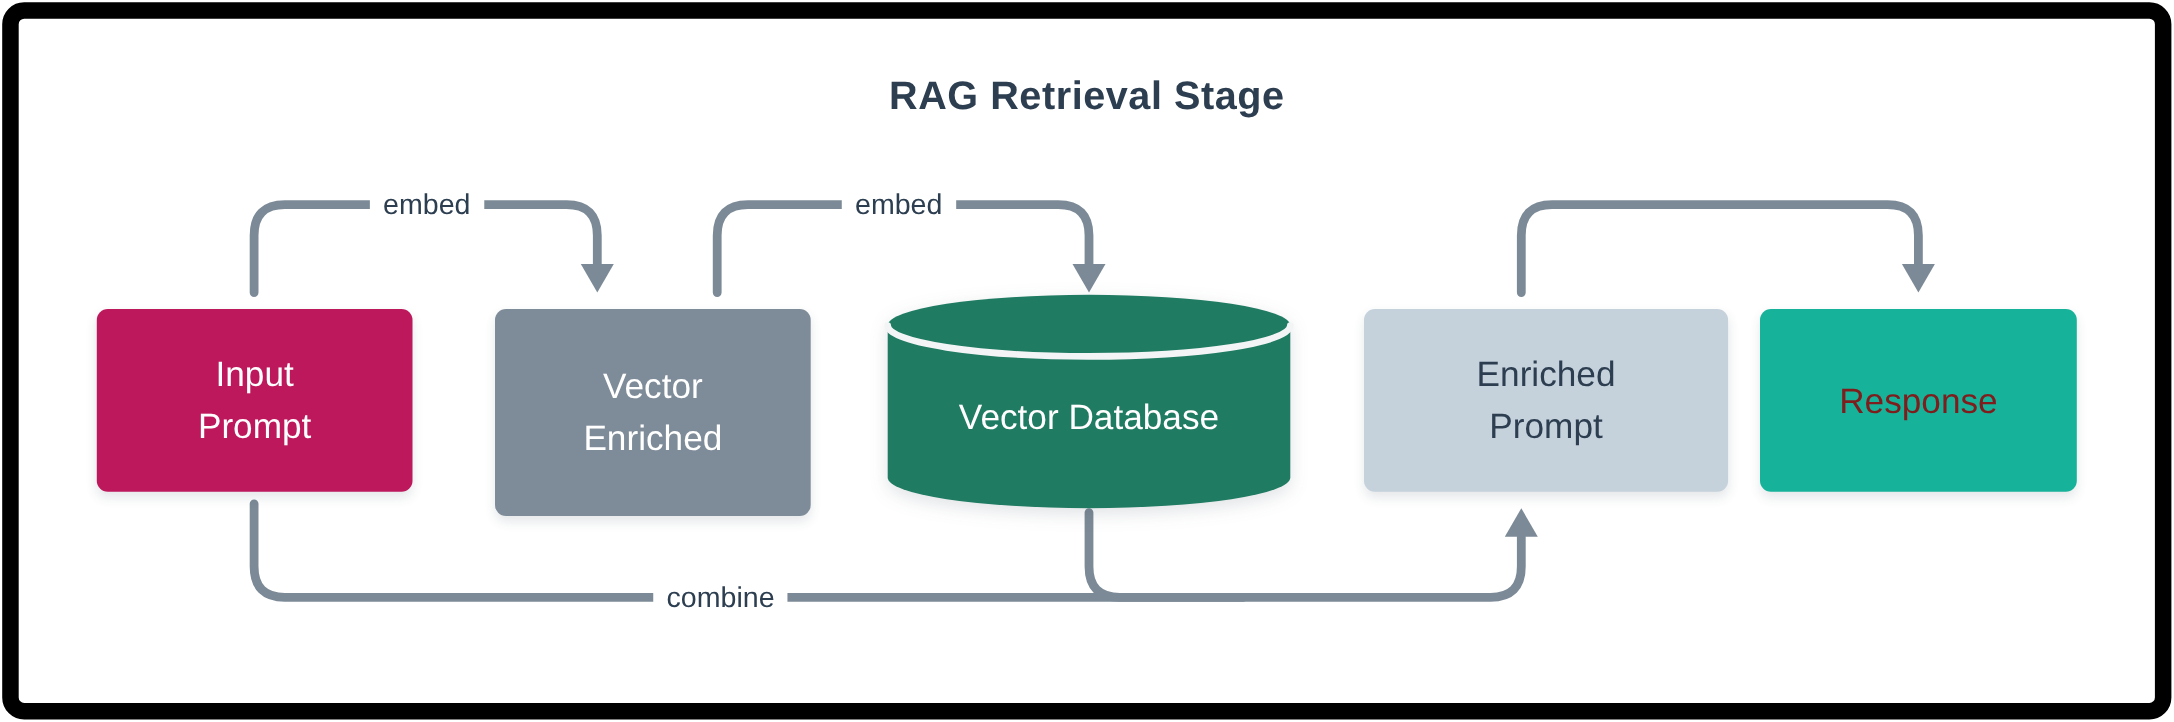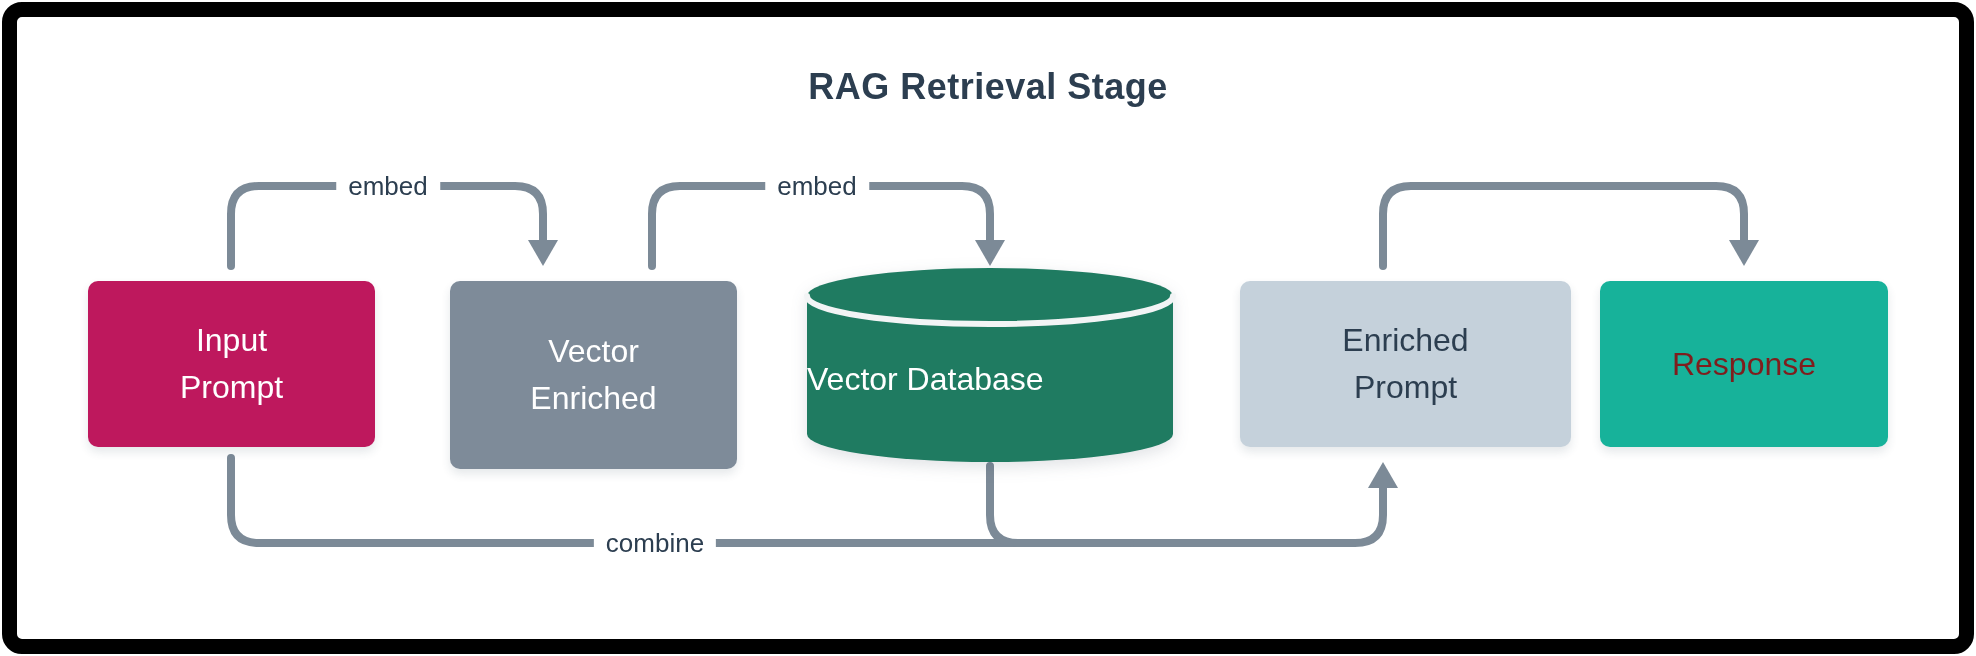--- a/index.html
+++ b/index.html
@@ -7,21 +7,21 @@
   .stage{position:relative;width:1976px;height:656px;background:#ffffff;overflow:hidden;}
   .frame{position:absolute;inset:2px;border:15px solid #000000;border-radius:20px;pointer-events:none;z-index:6;}
   .title{position:absolute;left:0;right:0;top:66px;text-align:center;font-size:36px;font-weight:bold;letter-spacing:.5px;}
   .layer{position:absolute;left:0;top:0;width:1976px;height:656px;}
   .edge{fill:none;stroke:#7c8a97;stroke-width:8;stroke-linecap:round;}
   .head{fill:#7c8a97;stroke:none;}
   .cyl{fill:#1f7b61;filter:drop-shadow(0 5px 8px rgba(44,62,80,.15));}
   .lid{fill:none;stroke:#f2f4f5;stroke-width:6;stroke-linecap:round;}
   .node{position:absolute;display:flex;flex-direction:column;align-items:center;justify-content:center;
         font-size:32px;line-height:47px;border-radius:10px;box-shadow:0 5px 10px rgba(44,62,80,.12);z-index:1;}
-  .cyl-label{position:absolute;display:flex;align-items:center;justify-content:flex-start;font-size:32px;z-index:1;}
+  .cyl-label{position:absolute;display:flex;align-items:center;justify-content:center;font-size:32px;z-index:1;}
   .edge-label{position:absolute;transform:translate(-50%,-50%);background:#ffffff;padding:2px 12px;
               font-size:26px;white-space:nowrap;z-index:2;}
 </style>
 </head>
 <body>
 
 <div class="stage">
 
   <div class="frame"></div>
 

